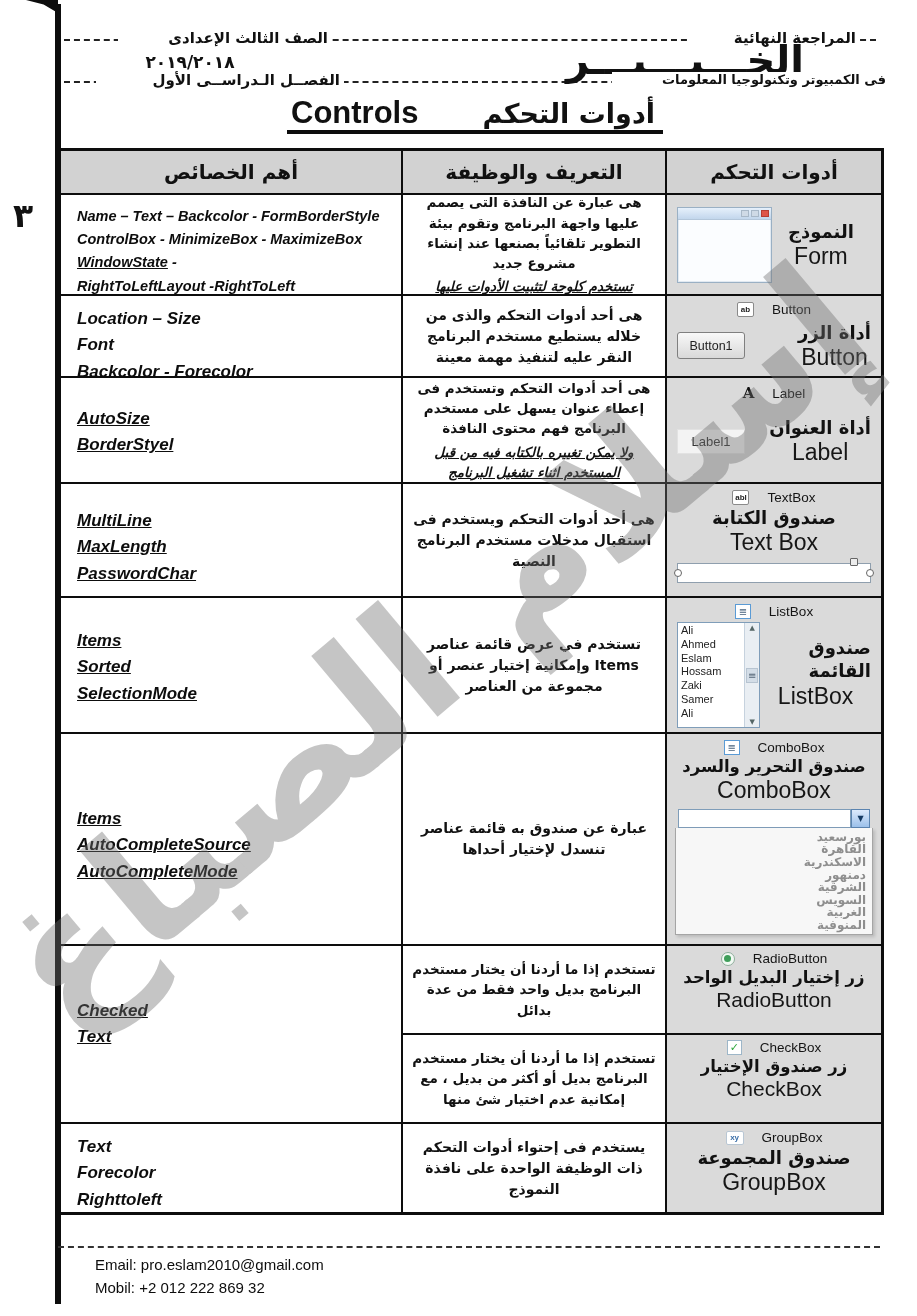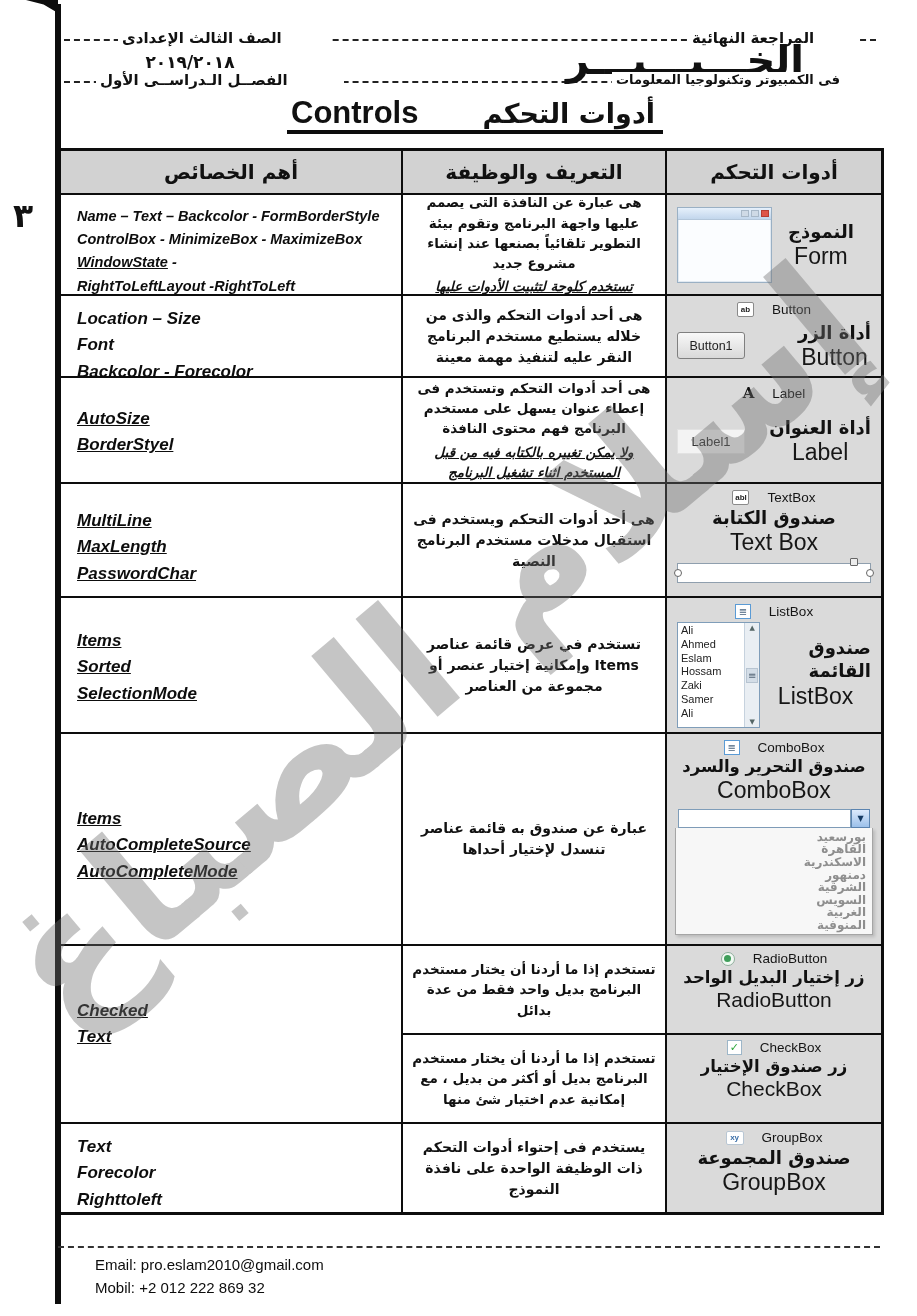--- a/index.html
+++ b/index.html
@@ -6,21 +6,21 @@
   html,body{width:917px;height:1316px;background:#fff;overflow:hidden}
   body{position:relative;font-family:"DejaVu Sans",sans-serif;color:#111}
 
   .margin-line{position:absolute;left:55px;top:4px;width:6px;height:1300px;background:#0d0d0d}
   .corner-mark{position:absolute;left:26px;top:0;width:32px;height:13px;background:#0d0d0d;clip-path:polygon(0 0,100% 0,100% 100%,55% 35%)}
   .page-number{position:absolute;left:13px;top:196px;font-size:33px;font-weight:bold}
 
   .dash{position:absolute;border-top:2px dashed #222;height:0}
   .dl1{left:64px;width:812px;top:39px}
   .dl2{left:64px;width:812px;top:81px}
-  .hlbl{position:absolute;background:#fff;font-weight:bold;text-align:left;padding:0 4px}
+  .hlbl{position:absolute;background:#fff;font-weight:bold;text-align:right;padding:0 4px}
   .grade{left:118px;top:29px;width:214px;font-size:15px}
   .review{left:688px;top:29px;width:172px;font-size:15px}
   .brand{position:absolute;left:560px;top:40px;width:250px;text-align:center;font-size:40px;font-weight:bold;line-height:1}
   .year{position:absolute;left:130px;top:52px;width:120px;text-align:center;font-size:17px;font-weight:bold}
   .semester{left:96px;top:71px;width:248px;font-size:15px}
   .brand-sub{left:612px;top:72px;width:278px;font-size:13px}
 
   .title{position:absolute;left:287px;top:92px;width:376px;height:42px;border-bottom:4px solid #0d0d0d;display:flex;justify-content:space-between;align-items:flex-end;padding:0 8px 2px 4px}
   .title-en{font-family:"Liberation Sans",sans-serif;font-size:31px;font-weight:bold;line-height:1}
   .title-ar{font-size:27px;font-weight:bold;line-height:1.05}

